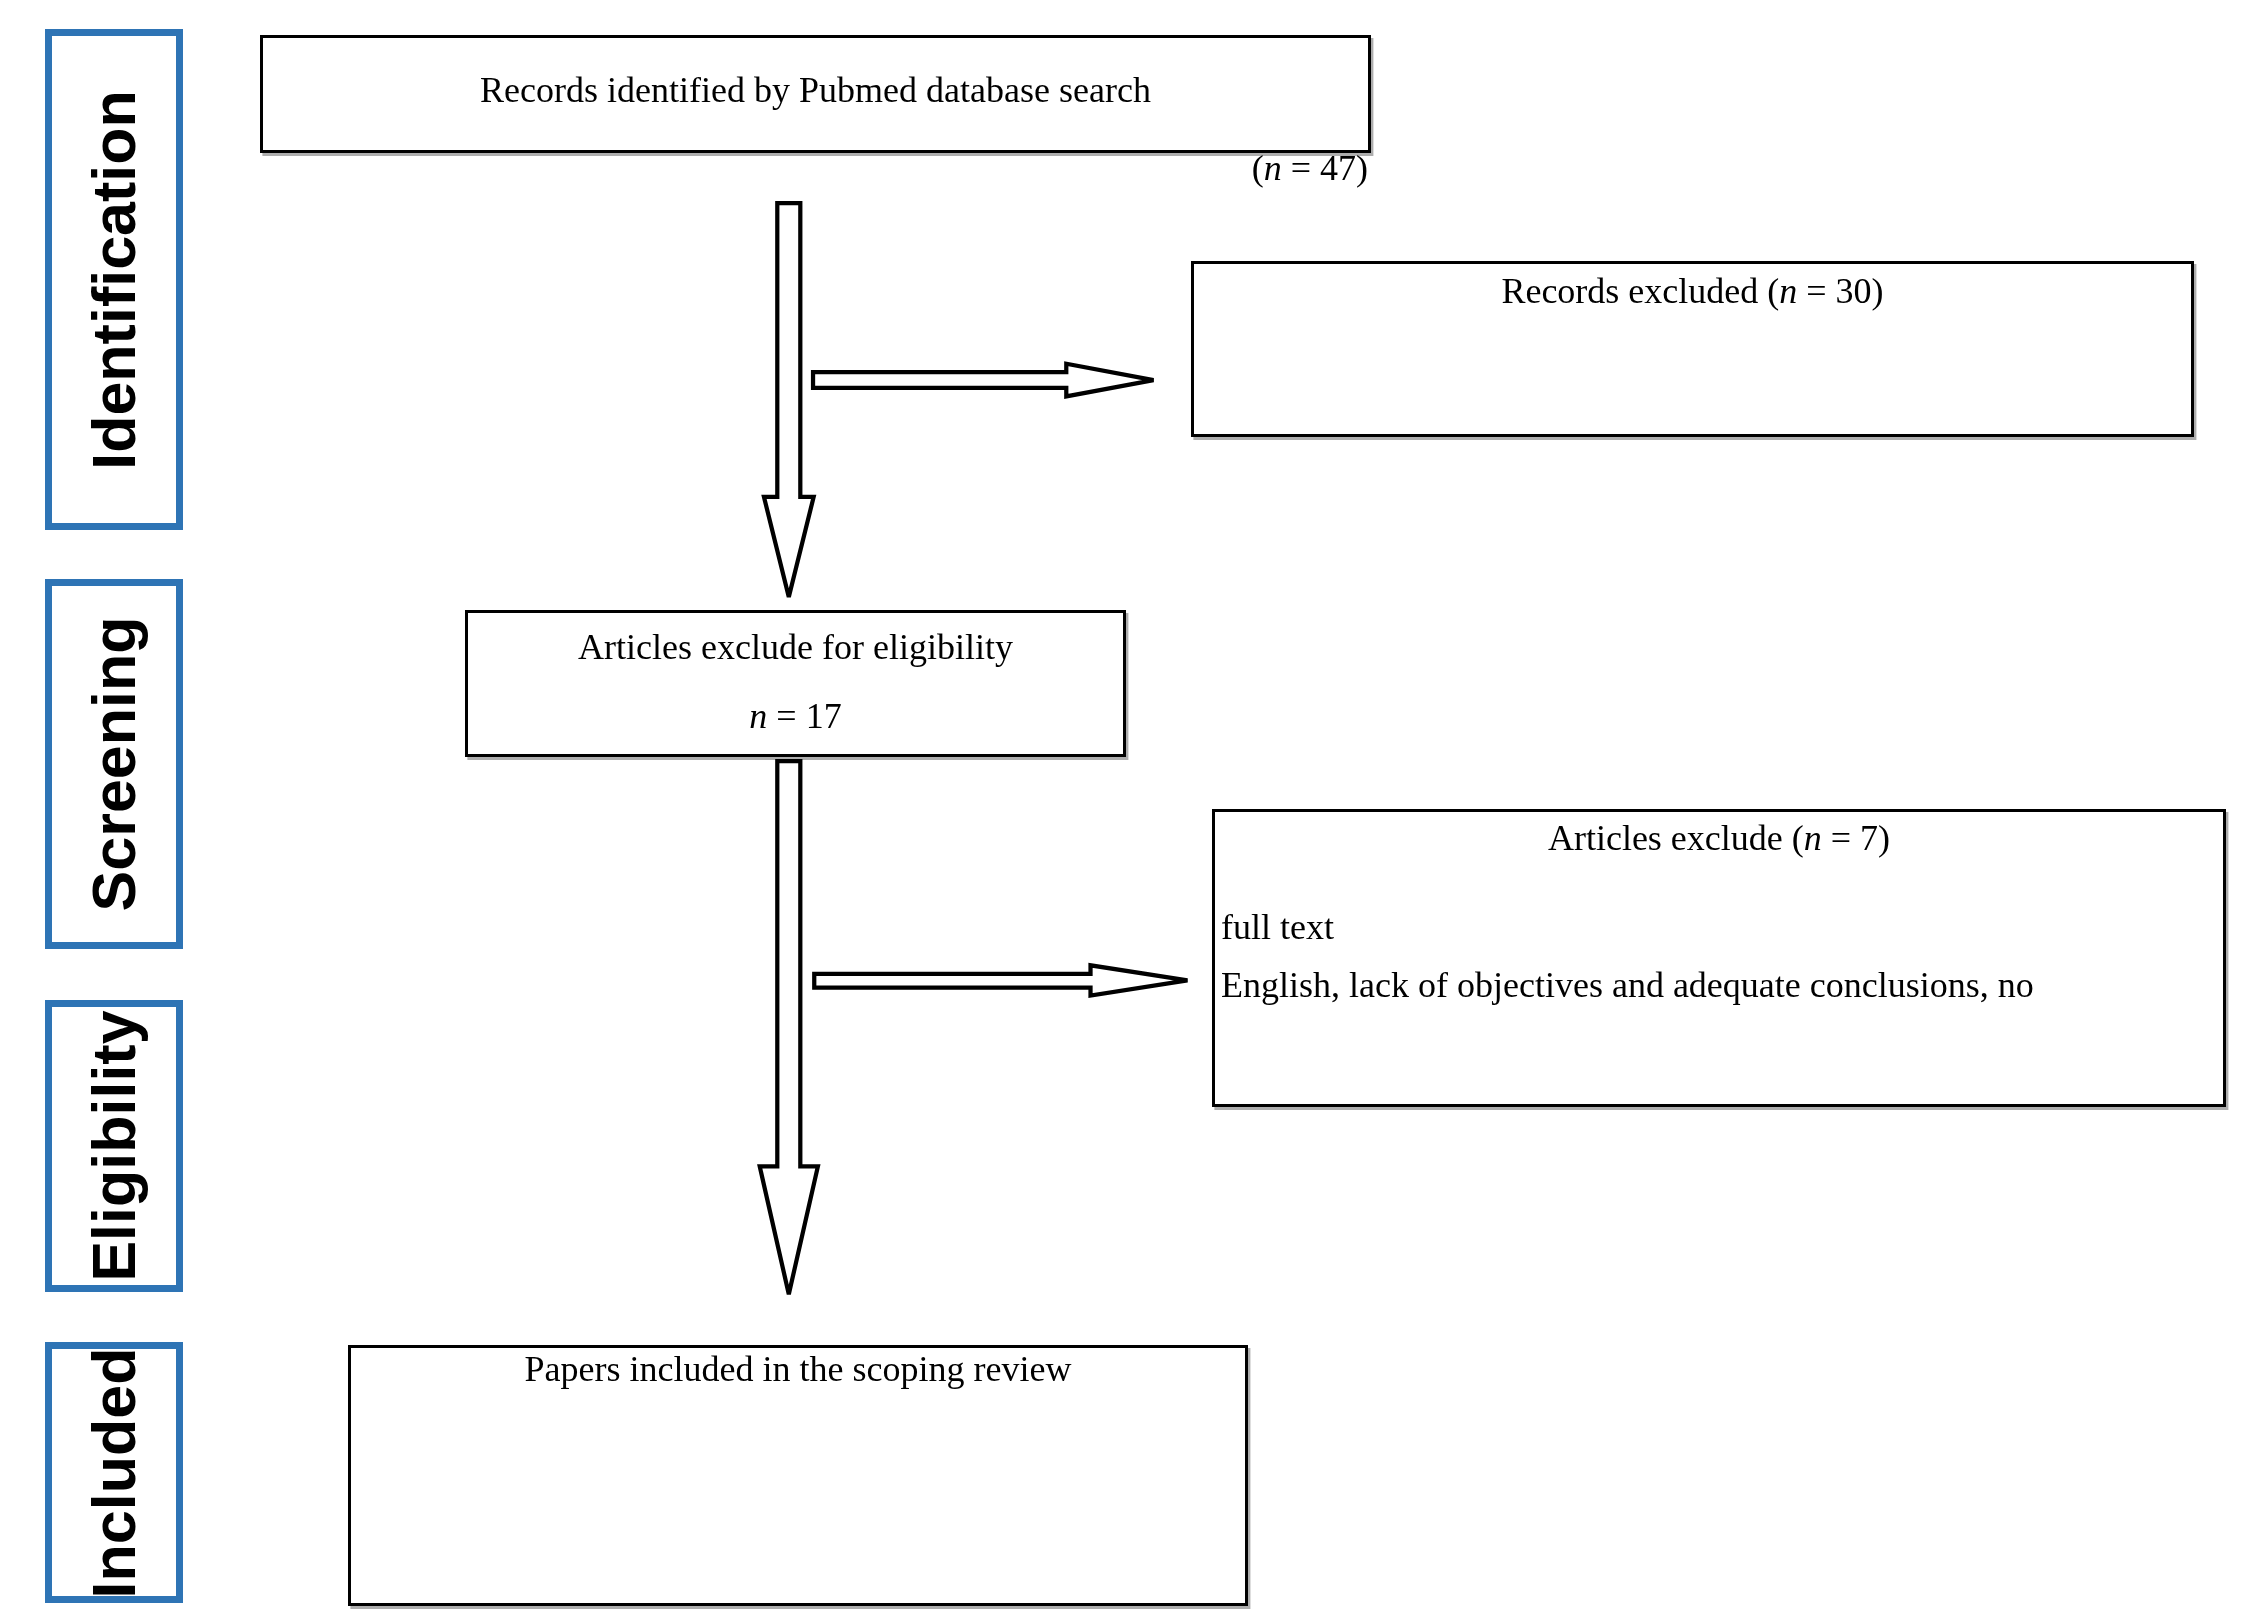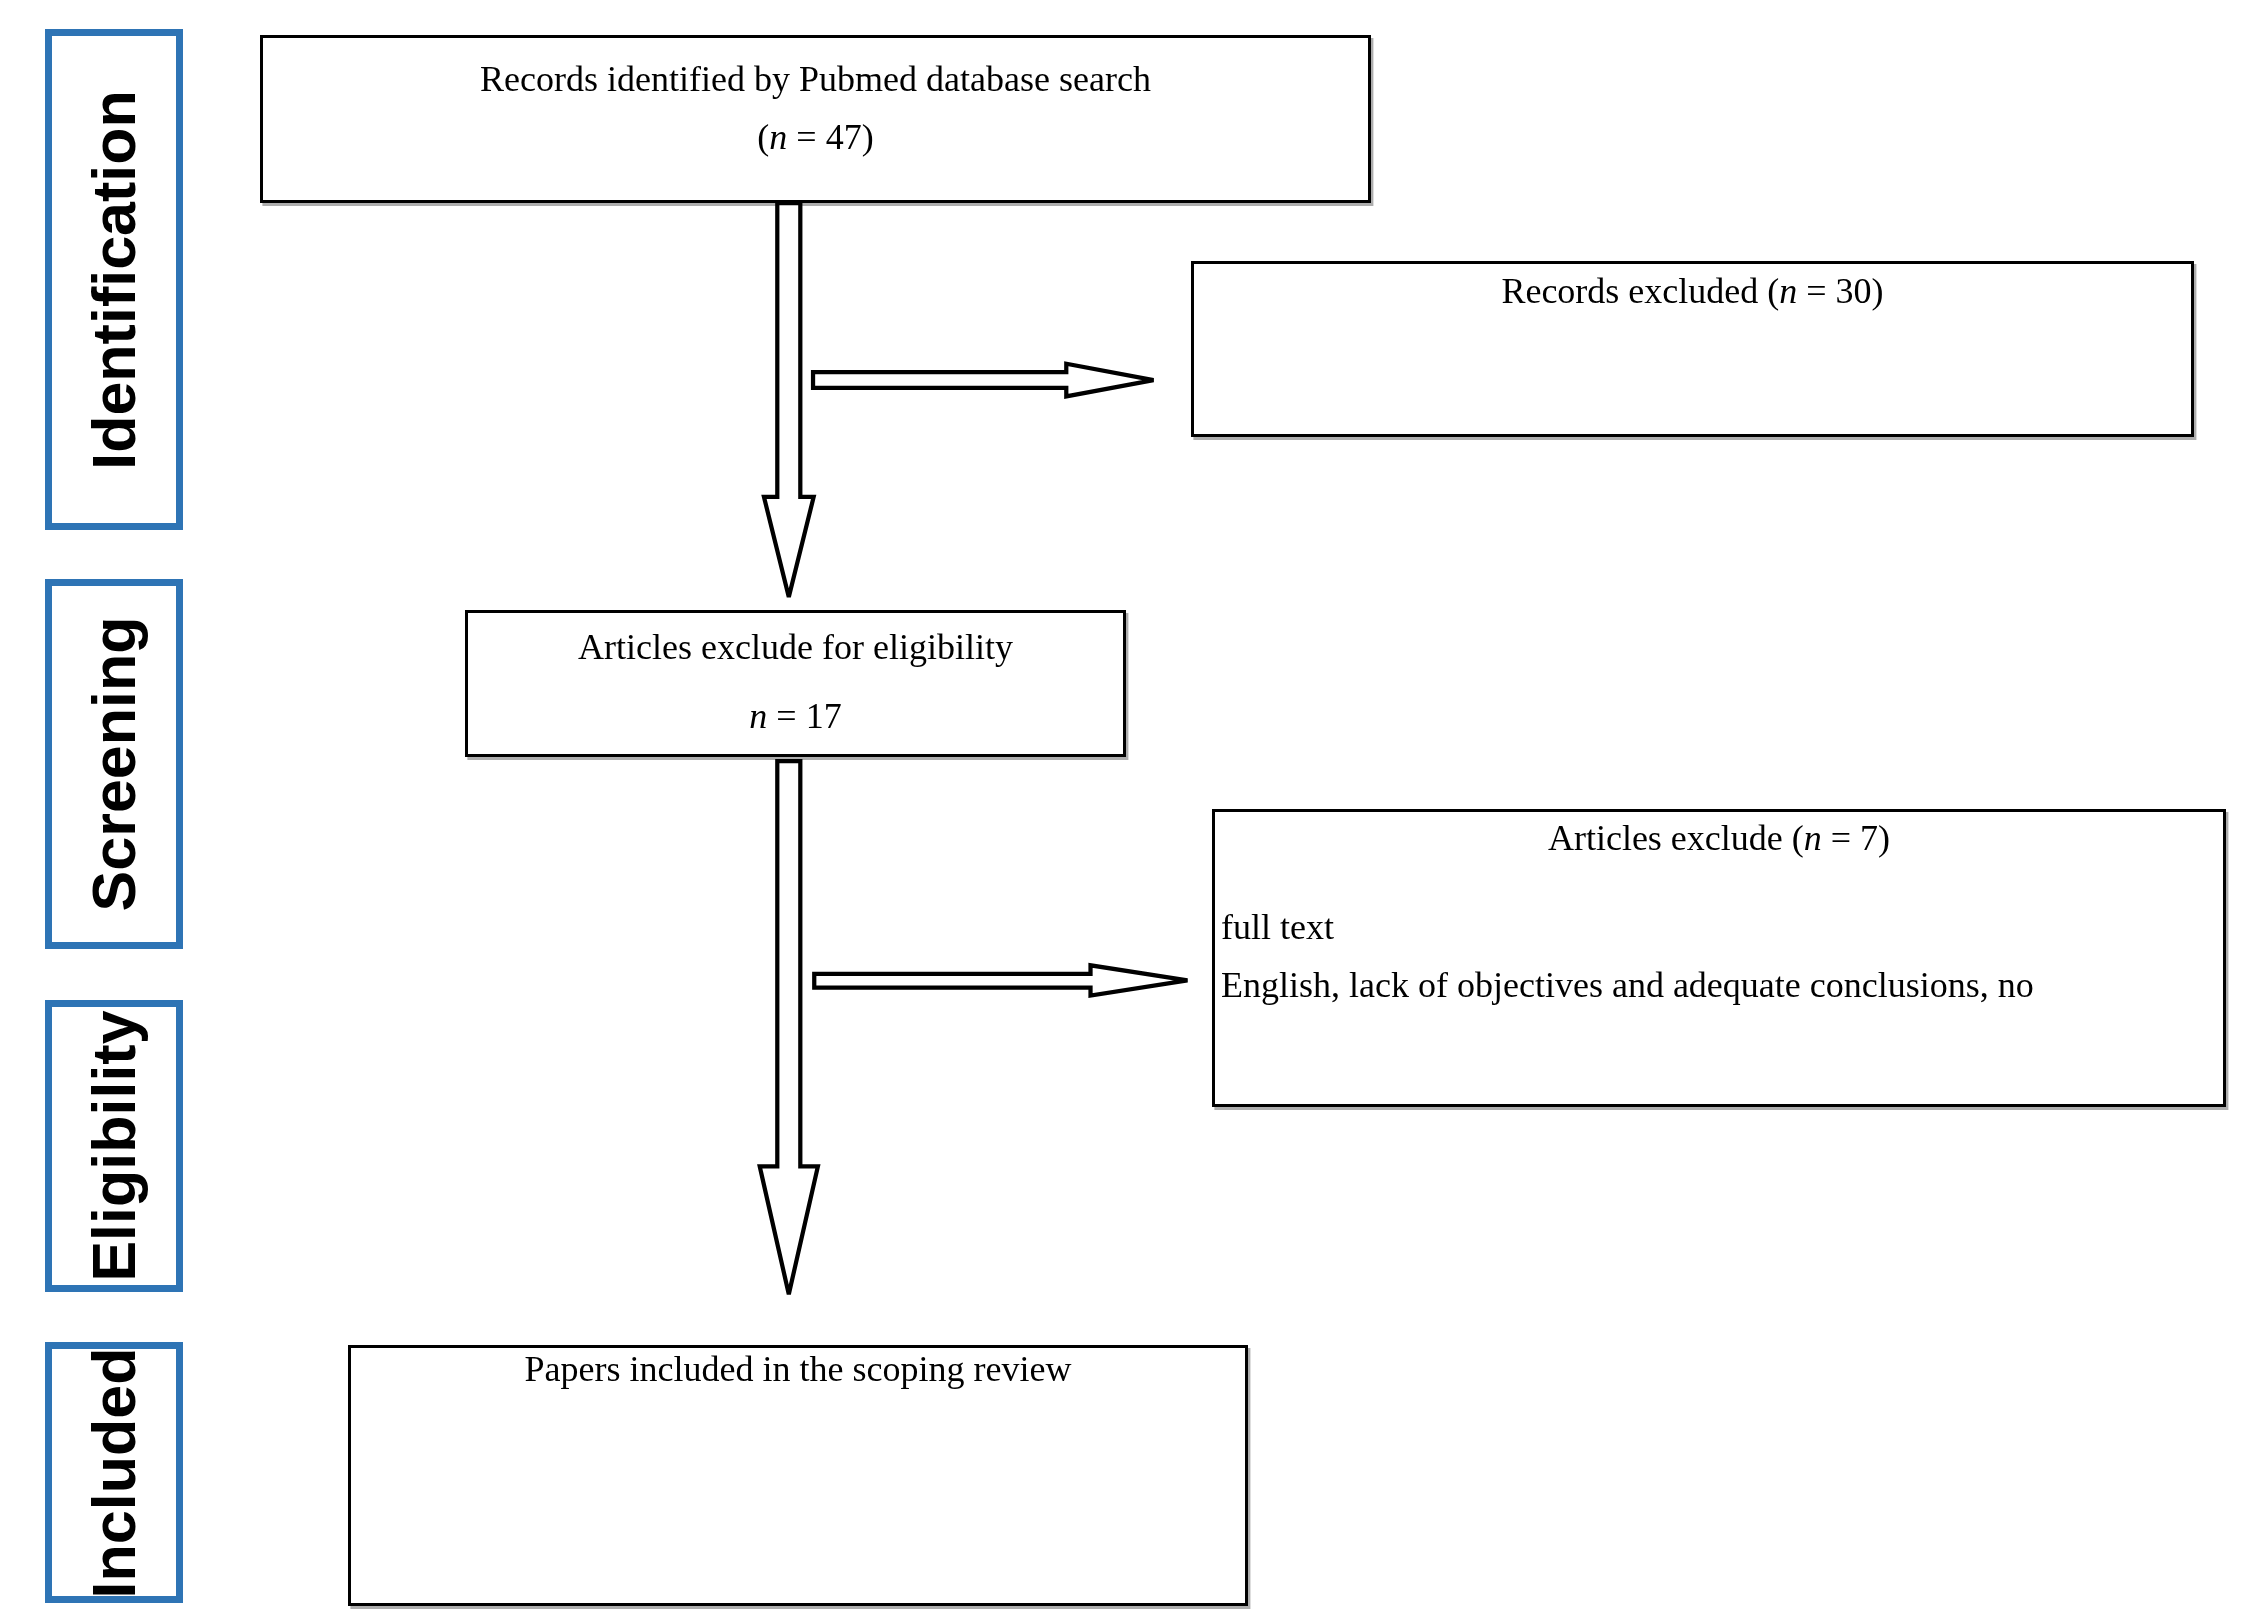--- a/index.html
+++ b/index.html
@@ -50,22 +50,22 @@
     font-size: 36px;
     line-height: 42px;
     box-shadow: 2.4px 3px 0 rgba(145,145,145,0.75);
   }
   .ftitle { text-align: center; white-space: nowrap; }
   .fcount { text-align: center; }
   .nvar   { font-style: italic; }
   .reasons { text-align: left; padding: 0 3.6px 0 6px; }
   .rline  { line-height: 58px; white-space: nowrap; }
 
-  #box-identified { left: 260px;  top: 35px;   width: 1111px; height: 168px; padding-top: 20px; }
-  #box-identified .fcount { margin-top: 16px; }
+  #box-identified { left: 260px;  top: 35px;   width: 1111px; height: 118px; padding-top: 31px; }
+  #box-identified .fcount { margin-top: 36px; text-align: right; }
 
   #box-assessed   { left: 465px;  top: 610px; width: 661px; height: 147px; padding-top: 13.3px; }
   #box-assessed .fcount { margin-top: 27px; }
 
   #box-papers     { left: 348px;  top: 1345px; width: 900px; height: 261px; }
   #box-papers .fcount { margin-top: 41px; }
 
   #box-excluded-records  { left: 1191px; top: 261px;  width: 1003px; height: 176px; padding-top: 6px; }
   #box-excluded-records .reasons { margin-top: 46px; }
 

